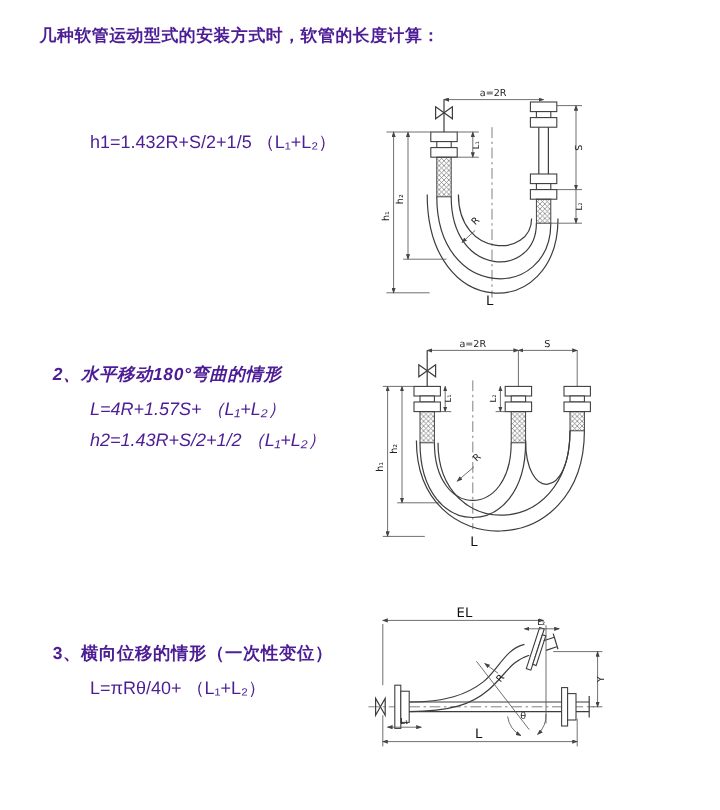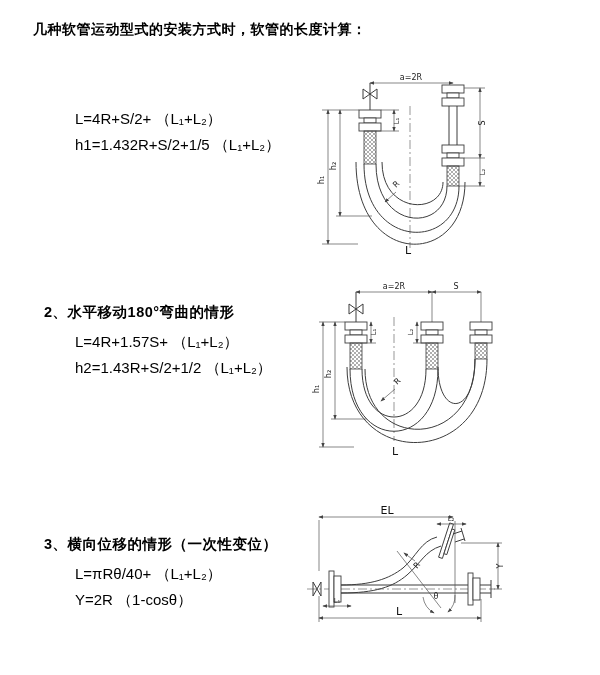--- a/index.html
+++ b/index.html
@@ -1,27 +1,27 @@
 <!DOCTYPE html>
 <html><head>
 <meta charset="utf-8">
 <style>
   html,body{margin:0;padding:0;background:#fff;}
   .page{
     position:relative;width:600px;height:675px;background:#ffffff;overflow:hidden;
-    font-family:"Liberation Sans","DejaVu Sans",sans-serif;color:#000000;
+    font-family:"Liberation Sans","DejaVu Sans",sans-serif;color:#4c1d95;
   }
   .title{
     position:absolute;left:33px;top:21px;font-size:14px;font-weight:700;letter-spacing:.5px;
   }
   .sec{position:absolute;left:44px;}
   .sec .heading{font-size:14.5px;font-weight:700;letter-spacing:.5px;margin-bottom:7px;}
   .sec .formula{font-size:15px;font-weight:500;margin-left:31px;line-height:26px;white-space:nowrap;}
   #sec1{top:106px;}
-  #sec2{top:303px;}
+  #sec2{top:303px;font-style:italic;}
   #sec3{top:521px;margin-top:14px;}
   .diag{position:absolute;}
   #d1{left:310px;top:70px;}
   #d2{left:309px;top:279px;}
   #d3{left:303px;top:501px;}
   
   .ln{stroke:#3d3d3d;stroke-width:1;fill:none;}
   .fit{fill:#ffffff;stroke:#3d3d3d;stroke-width:.9;}
   .braid{stroke:#3d3d3d;stroke-width:.8;}
   .dim{stroke:#555;stroke-width:.7;fill:none;}
@@ -32,34 +32,32 @@
   .mid{text-anchor:middle;}
 </style>
 </head>
 <body>
 
 <div class="page">
 
   <div class="title">几种软管运动型式的安装方式时，软管的长度计算：</div>
 
   <section class="sec" id="sec1">
-    <div class="formula">L=4R+S/2+ （L₁+L₂）</div>
     <div class="formula">h1=1.432R+S/2+1/5 （L₁+L₂）</div>
   </section>
 
   <section class="sec" id="sec2">
     <div class="heading">2、水平移动180°弯曲的情形</div>
     <div class="formula">L=4R+1.57S+ （L₁+L₂）</div>
     <div class="formula">h2=1.43R+S/2+1/2 （L₁+L₂）</div>
   </section>
 
   <section class="sec" id="sec3">
     <div class="heading">3、横向位移的情形（一次性变位）</div>
     <div class="formula">L=πRθ/40+ （L₁+L₂）</div>
-    <div class="formula">Y=2R （1-cosθ）</div>
   </section>
 
   <svg class="diag" id="d1" width="242" height="190" viewBox="0 0 242 190">
     <defs>
       <pattern id="br1" width="4" height="4" patternUnits="userSpaceOnUse">
         <path d="M0,4 L4,0 M0,0 L4,4" stroke="#777" stroke-width="0.6"></path>
       </pattern>
       <marker id="ar1" markerWidth="7" markerHeight="5" refX="6" refY="2.5" orient="auto-start-reverse">
         <path d="M0,0 L7,2.5 L0,5 z" fill="#444"></path>
       </marker>

